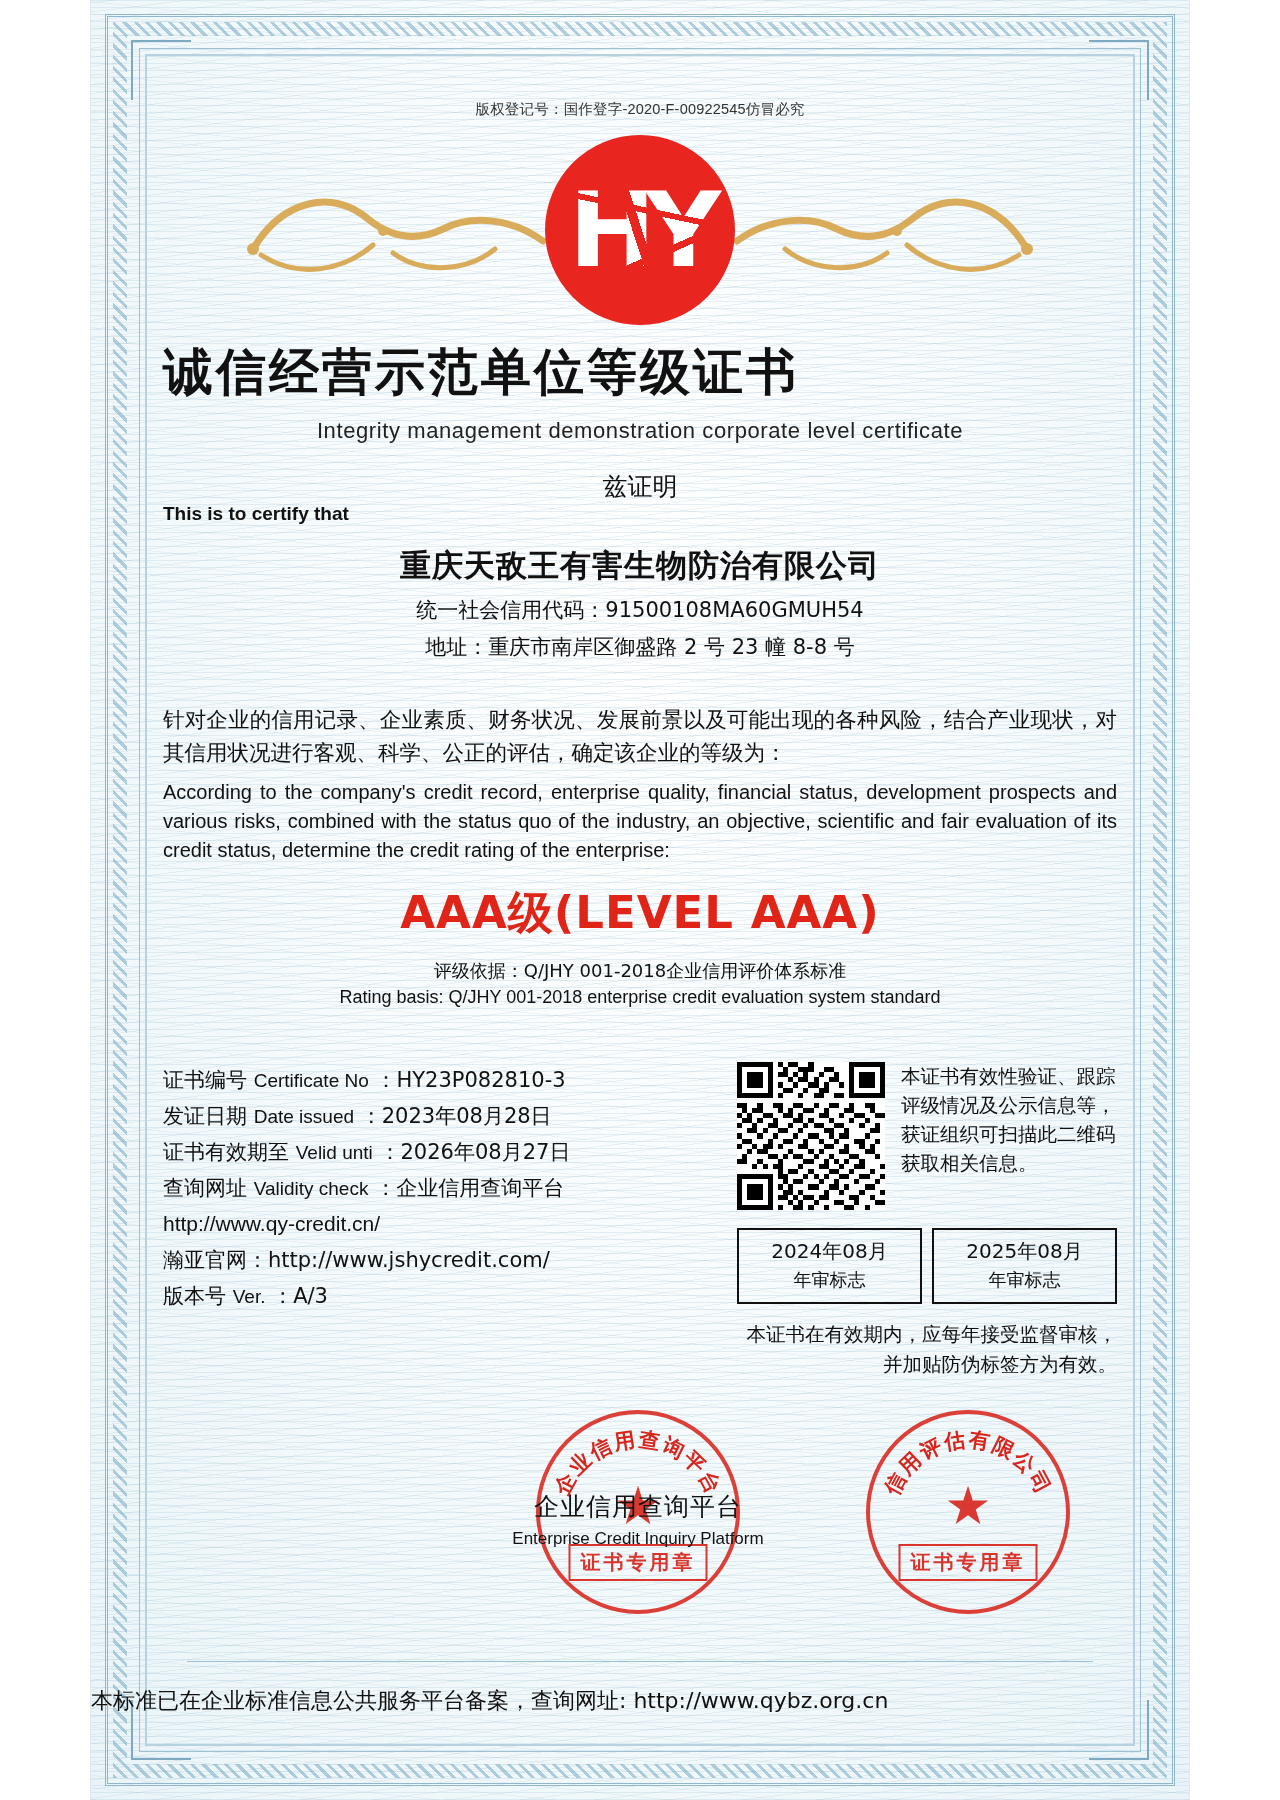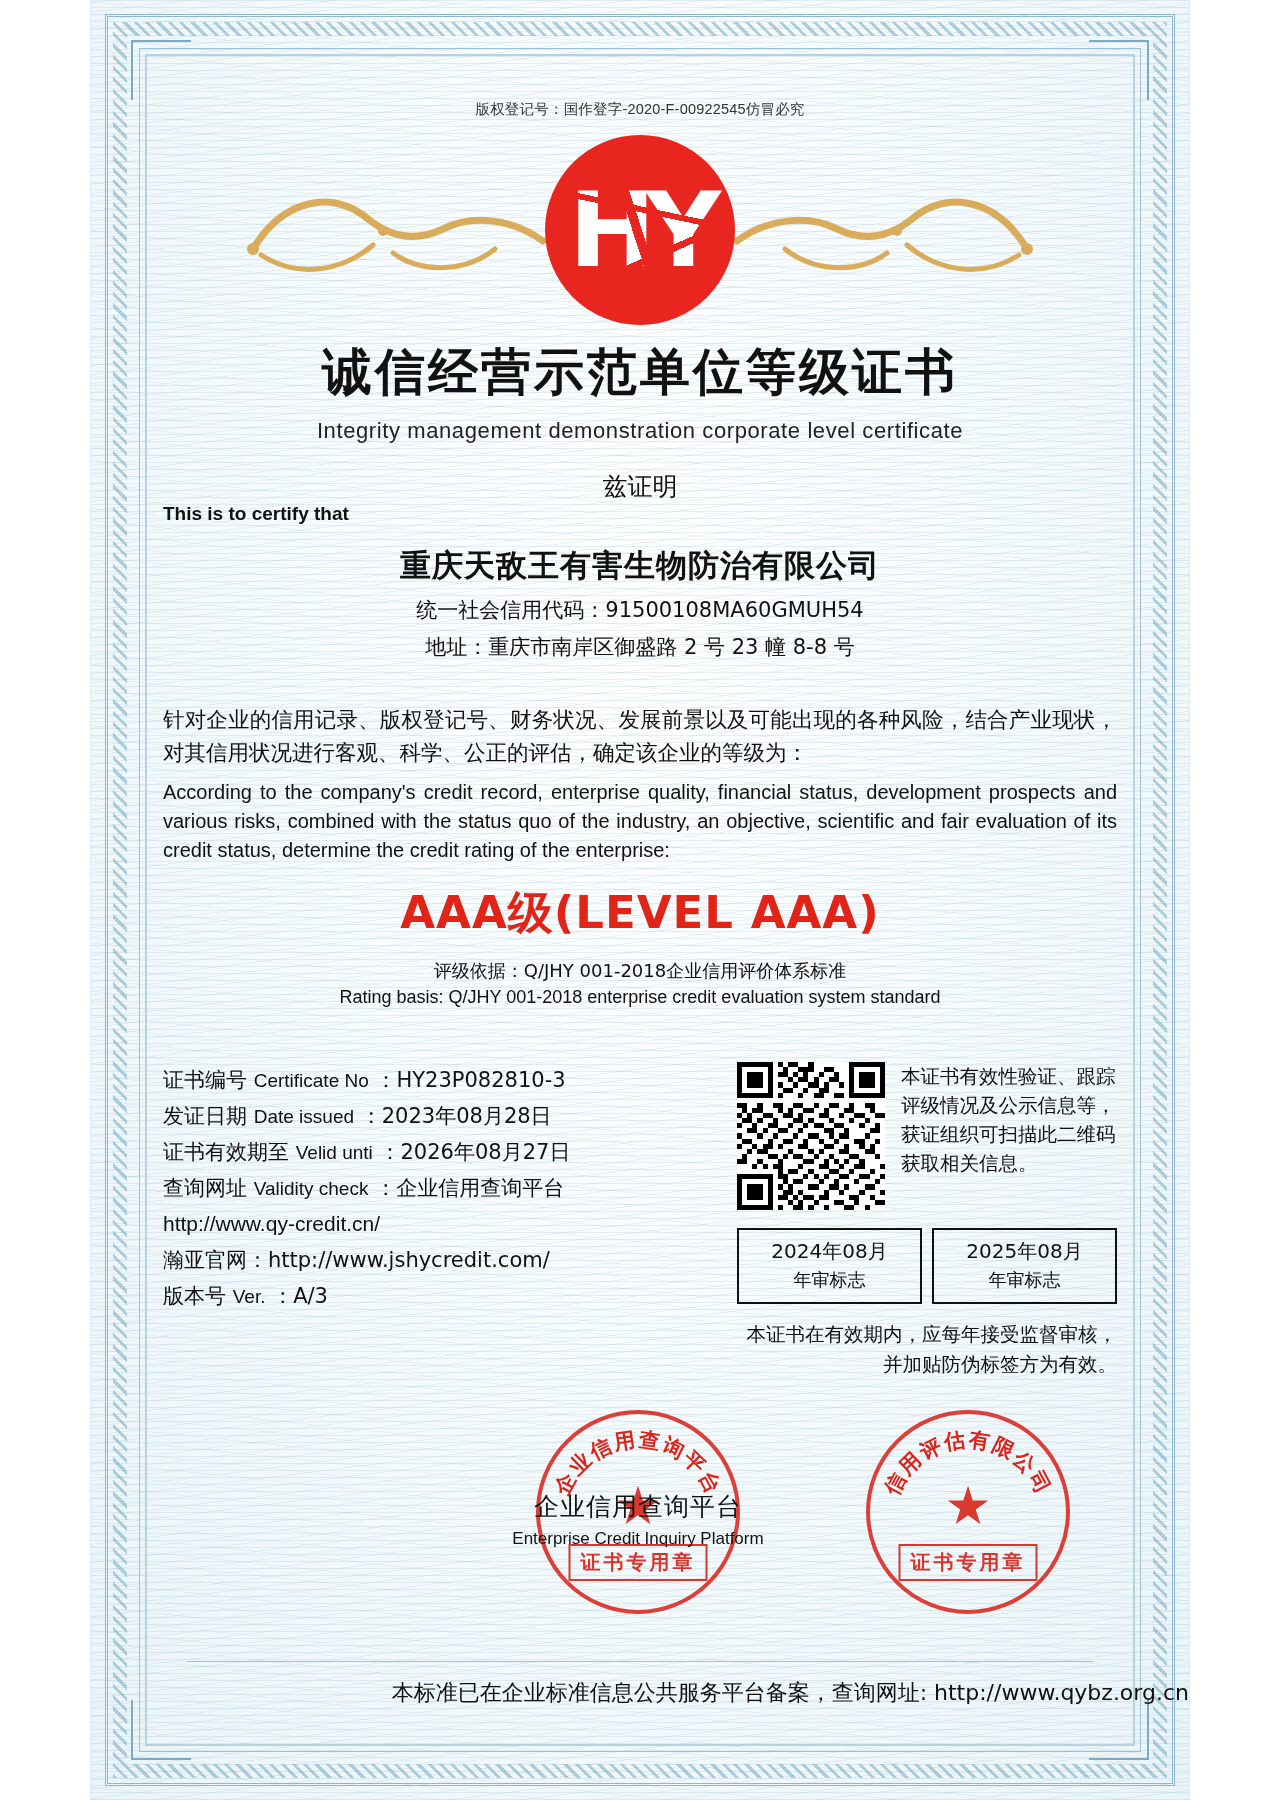--- a/index.html
+++ b/index.html
@@ -106,21 +106,20 @@
   .logo .hy::after{
     content:"";position:absolute;inset:-6px;
     background:
       linear-gradient(72deg, rgba(232,37,30,0) 46%, #e8251e 46%, #e8251e 51%, rgba(232,37,30,0) 51%),
       linear-gradient(-24deg, rgba(232,37,30,0) 30%, #e8251e 30%, #e8251e 34%, rgba(232,37,30,0) 34%),
       linear-gradient(12deg, rgba(232,37,30,0) 62%, #e8251e 62%, #e8251e 66%, rgba(232,37,30,0) 66%);
     pointer-events:none;
   }
 
   .title-cn{
-    text-align:center;
     font-family:"DejaVu Sans", sans-serif;
     font-size:50px;font-weight:700;color:#111;
     letter-spacing:3px;
     margin-top:4px;
   }
   .title-en{
     text-align:center;
     font-size:22px;color:#222;
     letter-spacing:.6px;
     margin-top:12px;
@@ -250,22 +249,22 @@
     position:absolute;left:0;right:0;top:86px;text-align:center;
   }
   .seal-label .cn{
     font-family:"DejaVu Sans",sans-serif;font-size:25px;color:#111;letter-spacing:1px;
   }
   .seal-label .en{
     font-size:17px;color:#111;margin-top:6px;
   }
 
   .footer{
-    position:absolute;left:0;right:0;bottom:92px;
-    text-align:right;
+    position:absolute;left:0;right:0;bottom:84px;
+    text-align:left;
     font-family:"DejaVu Sans",sans-serif;
     font-size:22px;color:#111;
   }
   .footer-rule{
     position:absolute;left:96px;right:96px;bottom:138px;
     border-top:1px solid #9dc0d2;
   }
 </style>
 </head>
 <body>
@@ -309,21 +308,21 @@
     <div class="title-en">Integrity management demonstration corporate level certificate</div>
 
     <div class="certify-cn">兹证明</div>
     <div class="certify-en">This is to certify that</div>
 
     <div class="company">重庆天敌王有害生物防治有限公司</div>
     <div class="company-line">统一社会信用代码：91500108MA60GMUH54</div>
     <div class="company-line">地址：重庆市南岸区御盛路 2 号 23 幢 8-8 号</div>
 
     <div class="para">
-      <div class="cn">针对企业的信用记录、版权登记号、财务状况、发展前景以及可能出现的各种风险，结合产业现状，对其信用状况进行客观、科学、公正的评估，确定该企业的等级为：</div>
+      <div class="cn">针对企业的信用记录、企业素质、财务状况、发展前景以及可能出现的各种风险，结合产业现状，对其信用状况进行客观、科学、公正的评估，确定该企业的等级为：</div>
       <div class="en">According to the company's credit record, enterprise quality, financial status, development prospects and various risks, combined with the status quo of the industry, an objective, scientific and fair evaluation of its credit status, determine the credit rating of the enterprise:</div>
     </div>
 
     <div class="level">AAA级(LEVEL AAA)</div>
     <div class="basis-cn">评级依据：Q/JHY 001-2018企业信用评价体系标准</div>
     <div class="basis-en">Rating basis: Q/JHY 001-2018 enterprise credit evaluation system standard</div>
 
     <div class="info-row">
 
       <div class="info-left">

